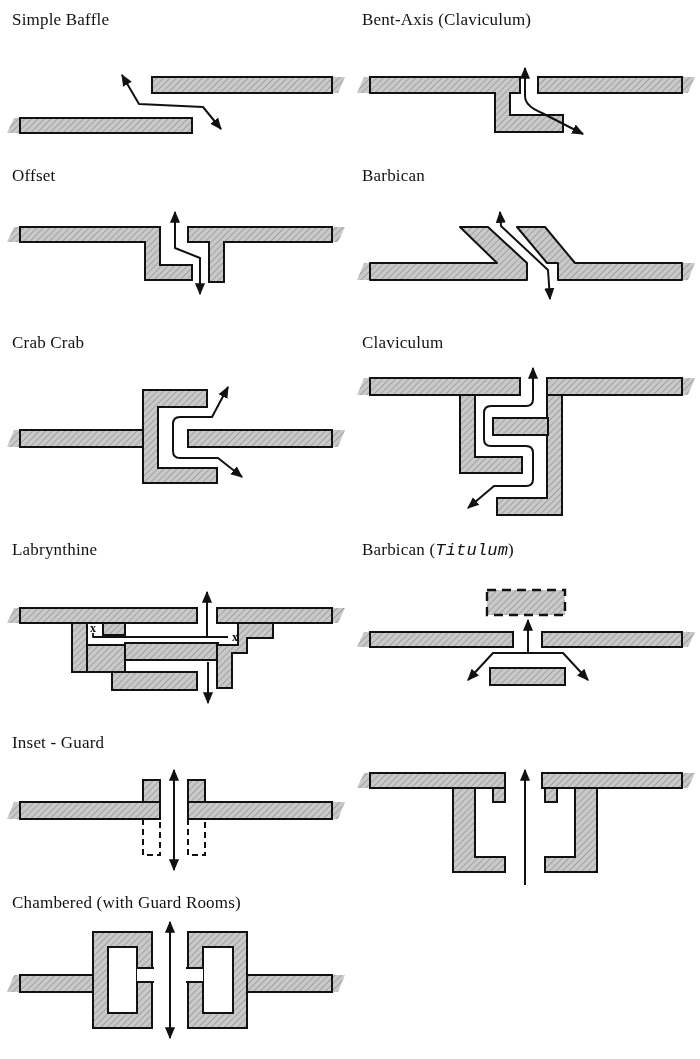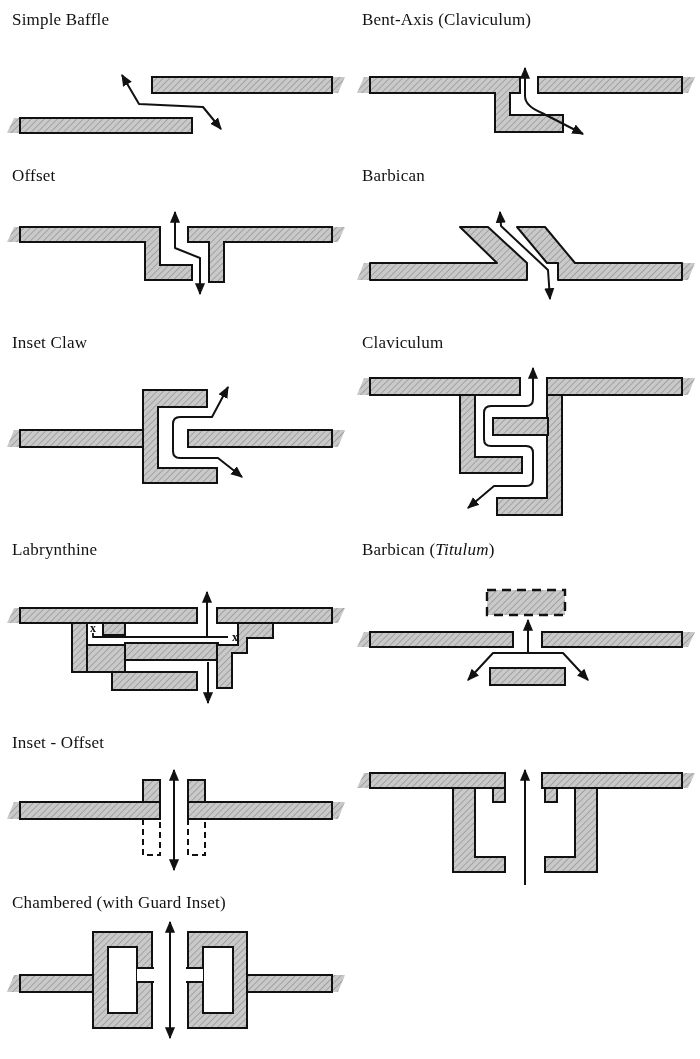--- a/index.html
+++ b/index.html
@@ -91,21 +91,21 @@
       </g>
       <g fill="url(#hatch)" stroke="#111" stroke-width="2" stroke-linejoin="round">
         <path d="M20,103 L147,103 L110,67 L138,67 L177,103 L177,120 L20,120 Z"></path>
         <path d="M197,103 L167,67 L195,67 L225,103 L332,103 L332,120 L208,120 L208,103 Z"></path>
       </g>
       <path d="M150,52 L151,66 L198,110 L200,139" fill="none" stroke="#111" stroke-width="2" stroke-linejoin="round" marker-start="url(#ah)" marker-end="url(#ah)"></path>
     </svg>
   </div>
 
   <div class="cell">
-    <div class="ptitle t3"><span>Inset Claw</span></div>
+    <div class="ptitle t3"><span>Crab Crab</span></div>
     <svg width="350" height="215" viewBox="0 0 350 215">
       <g fill="url(#hatch)">
         <path d="M20,110 L20,127 L7,127 L14,110 Z"></path>
         <path d="M332,110 L345,110 L338,127 L332,127 Z"></path>
       </g>
       <g fill="url(#hatch)" stroke="#111" stroke-width="2">
         <rect x="20" y="110" width="123" height="17"></rect>
         <rect x="188" y="110" width="144" height="17"></rect>
         <path d="M143,70 L207,70 L207,87 L158,87 L158,148 L217,148 L217,163 L143,163 Z"></path>
       </g>
@@ -150,39 +150,39 @@
       </g>
       <path d="M93,98 L93,102 L228,102" fill="none" stroke="#111" stroke-width="1.8" stroke-linejoin="round"></path>
       <path d="M207,102 L207,57" fill="none" stroke="#111" stroke-width="2" marker-end="url(#ah)"></path>
       <path d="M208,127 L208,168" fill="none" stroke="#111" stroke-width="2" marker-end="url(#ah)"></path>
       <text x="93" y="97" text-anchor="middle" font-size="12" font-weight="bold" fill="#111">x</text>
       <text x="235" y="106" text-anchor="middle" font-size="12" font-weight="bold" fill="#111">x</text>
     </svg>
   </div>
 
   <div class="cell">
-    <div class="ptitle t4"><span>Barbican (</span><span style="font-style: italic;">Titulum</span><span>)</span></div>
+    <div class="ptitle t4"><span>Barbican (</span><span style="font-style: italic; font-family: Liberation Mono, monospace;">Titulum</span><span>)</span></div>
     <svg width="350" height="190" viewBox="0 0 350 190">
       <g fill="url(#hatch)">
         <path d="M20,97 L20,112 L7,112 L14,97 Z"></path>
         <path d="M332,97 L345,97 L338,112 L332,112 Z"></path>
       </g>
       <rect x="137" y="55" width="78" height="25" fill="url(#hatch)" stroke="#111" stroke-width="2.4" stroke-dasharray="9 6"></rect>
       <g fill="url(#hatch)" stroke="#111" stroke-width="2">
         <rect x="20" y="97" width="143" height="15"></rect>
         <rect x="192" y="97" width="140" height="15"></rect>
         <rect x="140" y="133" width="75" height="17"></rect>
       </g>
       <path d="M178,118 L178,85" fill="none" stroke="#111" stroke-width="2" marker-end="url(#ah)"></path>
       <path d="M118,145 L143,118 L213,118 L238,145" fill="none" stroke="#111" stroke-width="2" stroke-linejoin="round" marker-start="url(#ah)" marker-end="url(#ah)"></path>
     </svg>
   </div>
 
   <div class="cell">
-    <div class="ptitle t5"><span>Inset - Offset</span></div>
+    <div class="ptitle t5"><span>Inset - Guard</span></div>
     <svg width="350" height="155" viewBox="0 0 350 155">
       <g fill="url(#hatch)">
         <path d="M20,77 L20,94 L7,94 L14,77 Z"></path>
         <path d="M332,77 L345,77 L338,94 L332,94 Z"></path>
       </g>
       <g fill="#fff" stroke="#111" stroke-width="2" stroke-dasharray="6 4">
         <rect x="143" y="94" width="17" height="36"></rect>
         <rect x="188" y="94" width="17" height="36"></rect>
       </g>
       <g fill="url(#hatch)" stroke="#111" stroke-width="2">
@@ -208,21 +208,21 @@
         <path d="M103,63 L125,63 L125,132 L155,132 L155,147 L103,147 Z"></path>
         <rect x="143" y="63" width="12" height="14"></rect>
         <path d="M247,63 L225,63 L225,132 L195,132 L195,147 L247,147 Z"></path>
         <rect x="195" y="63" width="12" height="14"></rect>
       </g>
       <path d="M175,45 L175,160" fill="none" stroke="#111" stroke-width="2" marker-start="url(#ah)"></path>
     </svg>
   </div>
 
   <div class="cell">
-    <div class="ptitle t6"><span>Chambered (with Guard Inset)</span></div>
+    <div class="ptitle t6"><span>Chambered (with Guard Rooms)</span></div>
     <svg width="350" height="179" viewBox="0 0 350 179">
       <g fill="url(#hatch)">
         <path d="M20,95 L20,112 L7,112 L14,95 Z"></path>
         <path d="M332,95 L345,95 L338,112 L332,112 Z"></path>
       </g>
       <g fill="url(#hatch)" stroke="#111" stroke-width="2">
         <rect x="20" y="95" width="73" height="17"></rect>
         <rect x="247" y="95" width="85" height="17"></rect>
         <rect x="93" y="52" width="59" height="96"></rect>
         <rect x="188" y="52" width="59" height="96"></rect>

